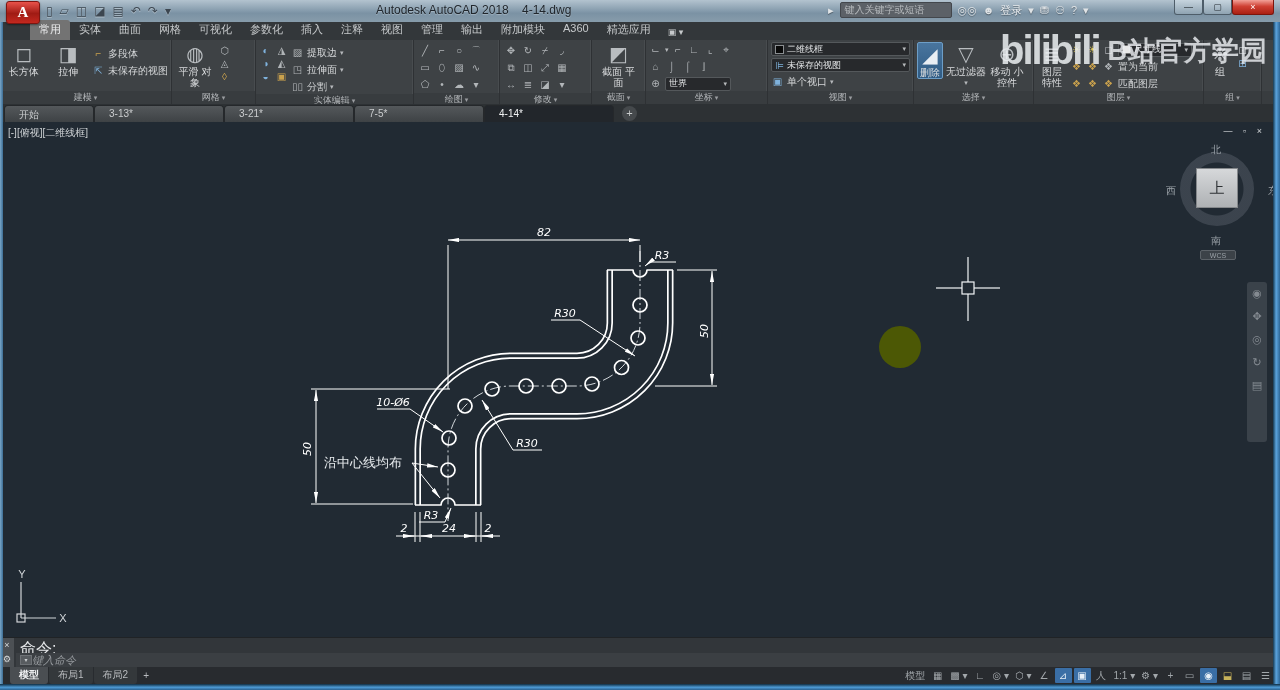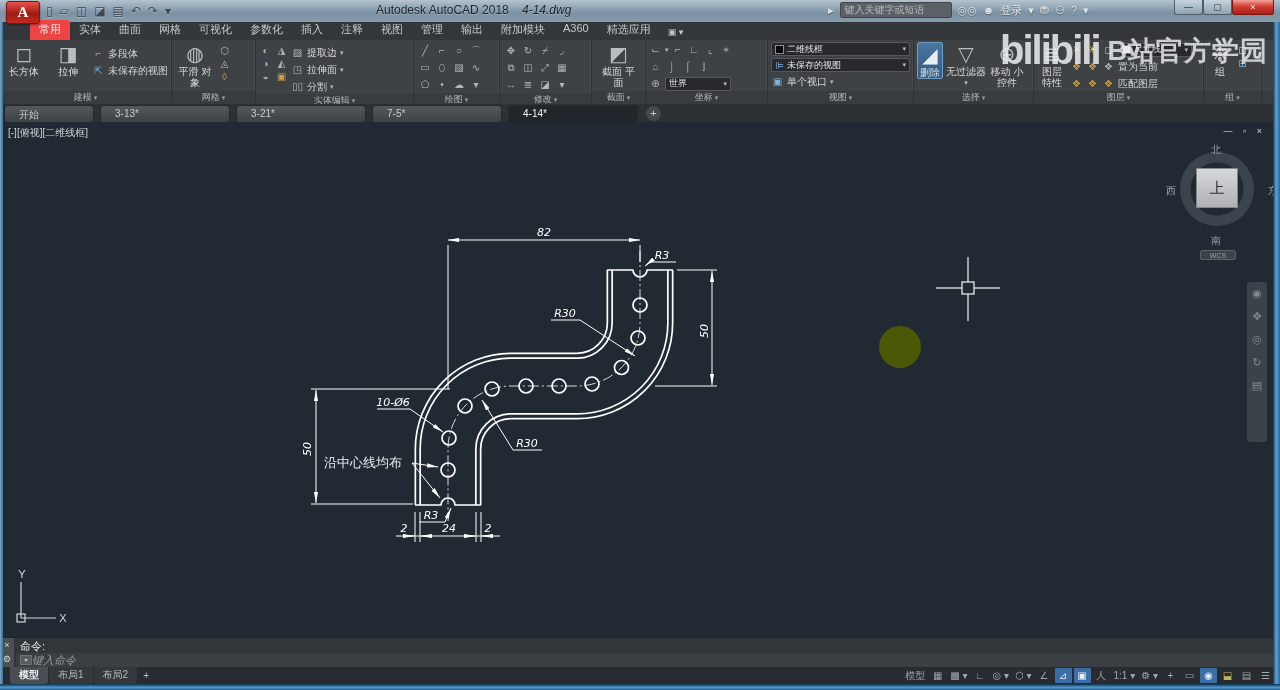--- a/index.html
+++ b/index.html
@@ -11,36 +11,36 @@
   #titlebar { position:absolute; left:0; top:0; width:1280px; height:22px;
     background:linear-gradient(180deg,#b3c3cf 0%,#8ea3b3 40%,#7b92a4 60%,#879cab 100%); }
   #appbutton { position:absolute; left:6px; top:1px; width:34px; height:23px; border-radius:3px;
     background:linear-gradient(180deg,#e8524a,#a01b14 55%,#c3281f); border:1px solid #7e1510;
     color:#fff; font-weight:bold; font-size:15px; text-align:center; line-height:21px; z-index:5;
     font-family:"Liberation Serif","DejaVu Serif",serif; box-shadow:0 1px 2px rgba(0,0,0,.4); }
   #qat { position:absolute; left:46px; top:2px; display:flex; gap:7px; align-items:center; height:18px; }
   .qicon { font-size:12px; color:#3c4650; text-shadow:0 1px 0 rgba(255,255,255,.35); }
   .title-text { position:absolute; top:3px; font-size:12px; color:#20262c; text-shadow:0 1px 1px rgba(255,255,255,.3); }
   #title-app { left:376px; }
-  #title-doc { left:522px;font-style:italic; }
+  #title-doc { left:522px; }
   #infocenter { position:absolute; left:828px; top:2px; display:flex; align-items:center; gap:6px; }
   #searchbox { width:112px; height:16px; background:#5c6167; border:1px solid #43474c; border-radius:2px;
     color:#b6babd; font-size:10px; line-height:14px; padding:0 4px; overflow:hidden; white-space:nowrap; }
   .ic-ic { color:#dfe3e6; font-size:11px; text-shadow:0 1px 1px rgba(0,0,0,.4); }
   #signin-label { color:#e8ebee; font-size:11px; text-shadow:0 1px 1px rgba(0,0,0,.4); }
   #winbtns { position:absolute; right:6px; top:0; display:flex; }
   .wbtn { width:29px; height:15px; border:1px solid #4e5d69; border-top:none; border-radius:0 0 3px 3px;
     background:linear-gradient(180deg,#c6d4de,#8fa3b2); color:#1f262c; font-size:9px; text-align:center; line-height:14px; }
   .wbtn.close { width:42px; background:linear-gradient(180deg,#f2a198,#cf4033 45%,#aa2013); color:#fff; border-color:#7c150c; }
 
   
   #ribbontabs { position:absolute; left:0; top:22px; width:1280px; height:18px; background:#33373a;
     display:flex; align-items:flex-end; padding-left:30px; }
   .rtab { padding:2px 9px 3px; font-size:11px; color:#c6c9cb; }
-  .rtab.active { background:#ef4444; color:#f0f1f2; border-radius:3px 3px 0 0; }
+  .rtab.active { background:#737373; color:#f0f1f2; border-radius:3px 3px 0 0; }
   #tab-extra { color:#c6c9cb; font-size:9px; padding:2px 8px 3px; }
 
   
   #ribbon { position:absolute; left:0; top:40px; width:1280px; height:64px; background:#3e4245;
     display:flex; overflow:hidden; }
   .panel { display:flex; flex-direction:column; border-right:1px solid #2e3134; box-shadow:inset -1px 0 0 #484c4f; height:64px; flex:none; }
   .pbody { flex:1; display:flex; align-items:flex-start; padding:2px 3px 0; gap:3px; }
   .plabel { height:13px; background:#383c3f; color:#b4b7ba; font-size:9px; text-align:center; line-height:13px; white-space:nowrap; }
   .plabel::after { content:" ▾"; font-size:7px; color:#9a9da0; }
   .bigbtn { width:44px; display:flex; flex-direction:column; align-items:center; color:#dadcde; font-size:10px; line-height:11px; text-align:center; }
@@ -90,21 +90,21 @@
     border-radius:2px; color:#9aa1a7; font-size:7px; line-height:9px; text-align:center; }
   
   #navbar { position:absolute; left:1247px; top:160px; width:20px; height:160px; background:rgba(125,131,137,.28); border-radius:3px;
     display:flex; flex-direction:column; align-items:center; padding-top:6px; gap:12px; }
   #navbar span { color:rgba(205,210,215,.5); font-size:11px; line-height:11px; }
 
   
   #cmdpanel { position:absolute; left:0; top:637px; width:1280px; height:30px; background:#32363a; border-top:1px solid #202326; }
   #cmdstrip { position:absolute; left:0; top:0; width:14px; height:30px; background:#4c5054; display:flex; flex-direction:column; align-items:center; }
   #cmdstrip span { font-size:9px; color:#d6d9db; line-height:14px; }
-  #cmdline1 { position:absolute; left:20px; top:1px; font-size:11px; color:#e8eaec; }
+  #cmdline1 { position:absolute; left:20px; top:1px; font-size:16px; color:#e8eaec; }
   #cmdline2 { position:absolute; left:16px; top:15px; width:1260px; height:14px; background:#3b3f43; display:flex; align-items:center; padding-left:4px; }
   #cmdicon { width:12px; height:10px; background:#585c60; border:1px solid #6e7276; font-size:6px; color:#cdd0d2; text-align:center; line-height:9px; }
   #cmdinput { font-size:11px; color:#94989c; font-style:italic; }
 
   
   #bottombar { position:absolute; left:0; top:667px; width:1280px; height:17px; background:#282b2f; display:flex; align-items:center; }
   #layouttabs { display:flex; align-items:center; height:17px; padding-left:10px; gap:1px; }
   .ltab { padding:1px 9px 2px; font-size:10px; color:#b9bcbf; background:#34383b; border-radius:0 0 3px 3px; }
   .ltab.active { background:#4a4e52; color:#f0f1f3; font-weight:bold; }
   #ltab-add { color:#b9bcbf; font-size:10px; padding:0 6px; }
@@ -431,21 +431,21 @@
         <div class="bigbtn" style="width:34px">
             <span class="bicon">▩</span>
             <span>基点</span>
           </div>
       </div>
       <div class="plabel">视图</div>
     </div>
   </div>
 
   <div id="filetabs">
-    <div style="display:flex; gap:6px; align-items:flex-end;">
+    <div style="display:flex; gap:0; align-items:flex-end;">
 
     <div class="ftab">开始</div>
         <div class="ftab wide">3-13*</div>
         <div class="ftab wide">3-21*</div>
         <div class="ftab wide">7-5*</div>
         <div class="ftab active">4-14*</div>
       </div>
     <div id="ftab-add">+</div>
   </div>
 

